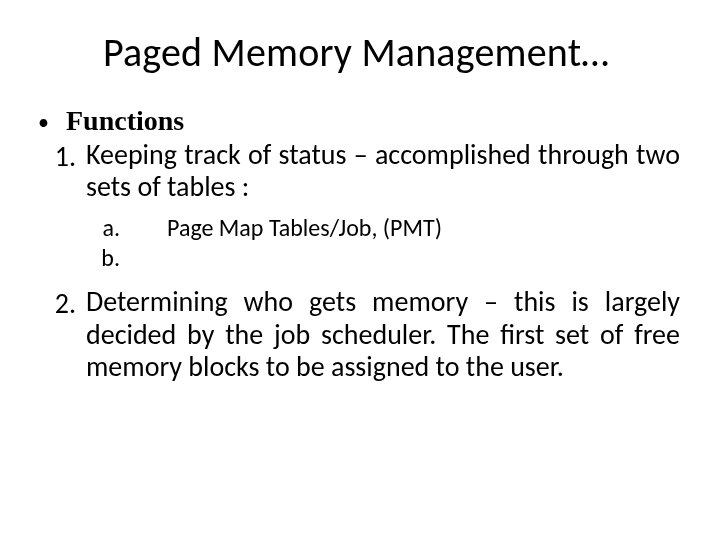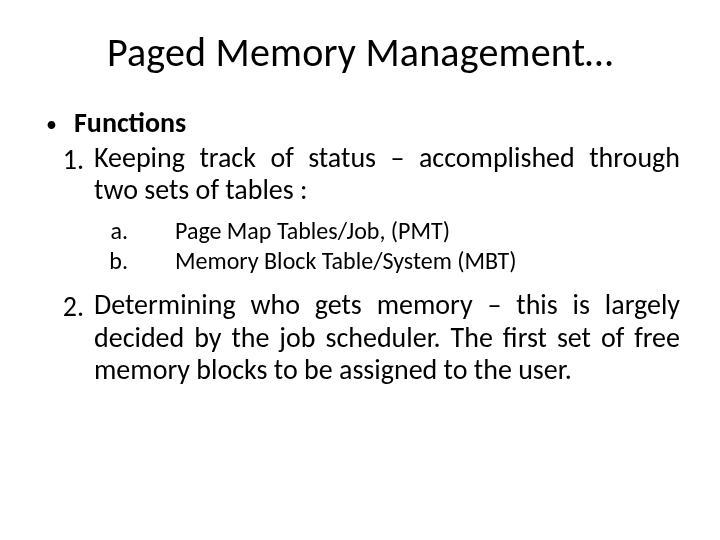--- a/index.html
+++ b/index.html
@@ -8,21 +8,21 @@
     width: 720px;
     height: 540px;
     background: #fff;
     font-family: Calibri, "Segoe UI", Arial, sans-serif;
     color: #000;
   }
   .slide {
     box-sizing: border-box;
     width: 720px;
     height: 416px;
-    padding: 20px 40px 40px 40px;
+    padding: 20px 40px 40px 32px;
   }
   .title {
     font-size: 40px;
     font-weight: 400;
     text-align: center;
     margin: 8px 0 28px 0;
     letter-spacing: 0.2px;
   }
   .bullet-row {
     display: flex;
@@ -34,20 +34,21 @@
     width: 34px;
     flex: 0 0 34px;
     text-align: left;
     padding-left: 6px;
     box-sizing: border-box;
     font-size: 22px;
     line-height: 28px;
   }
   .bullet-text {
     font-weight: 700;
+    font-family: Liberation Serif, serif;
   }
   .num-row {
     display: flex;
     align-items: flex-start;
     font-size: 28px;
     margin: 2px 0;
   }
   .num-marker {
     width: 54px;
     flex: 0 0 54px;
@@ -98,21 +99,20 @@
     <div class="num-body">Keeping track of status – accomplished through two sets of tables :</div>
   </div>
 
   <div class="sublist">
     <div class="sub-row">
       <div class="sub-marker">a.</div>
       <div class="sub-body">Page Map Tables/Job, (PMT)</div>
     </div>
     <div class="sub-row">
       <div class="sub-marker">b.</div>
-      <div class="sub-body">Memory Block Table/System (MBT)</div>
     </div>
   </div>
 
   <div class="num-row">
     <div class="num-marker">2.</div>
     <div class="num-body">Determining who gets memory – this is largely decided by the job scheduler. The first set of free memory blocks to be assigned to the user.</div>
   </div>
 
 </div>
 

